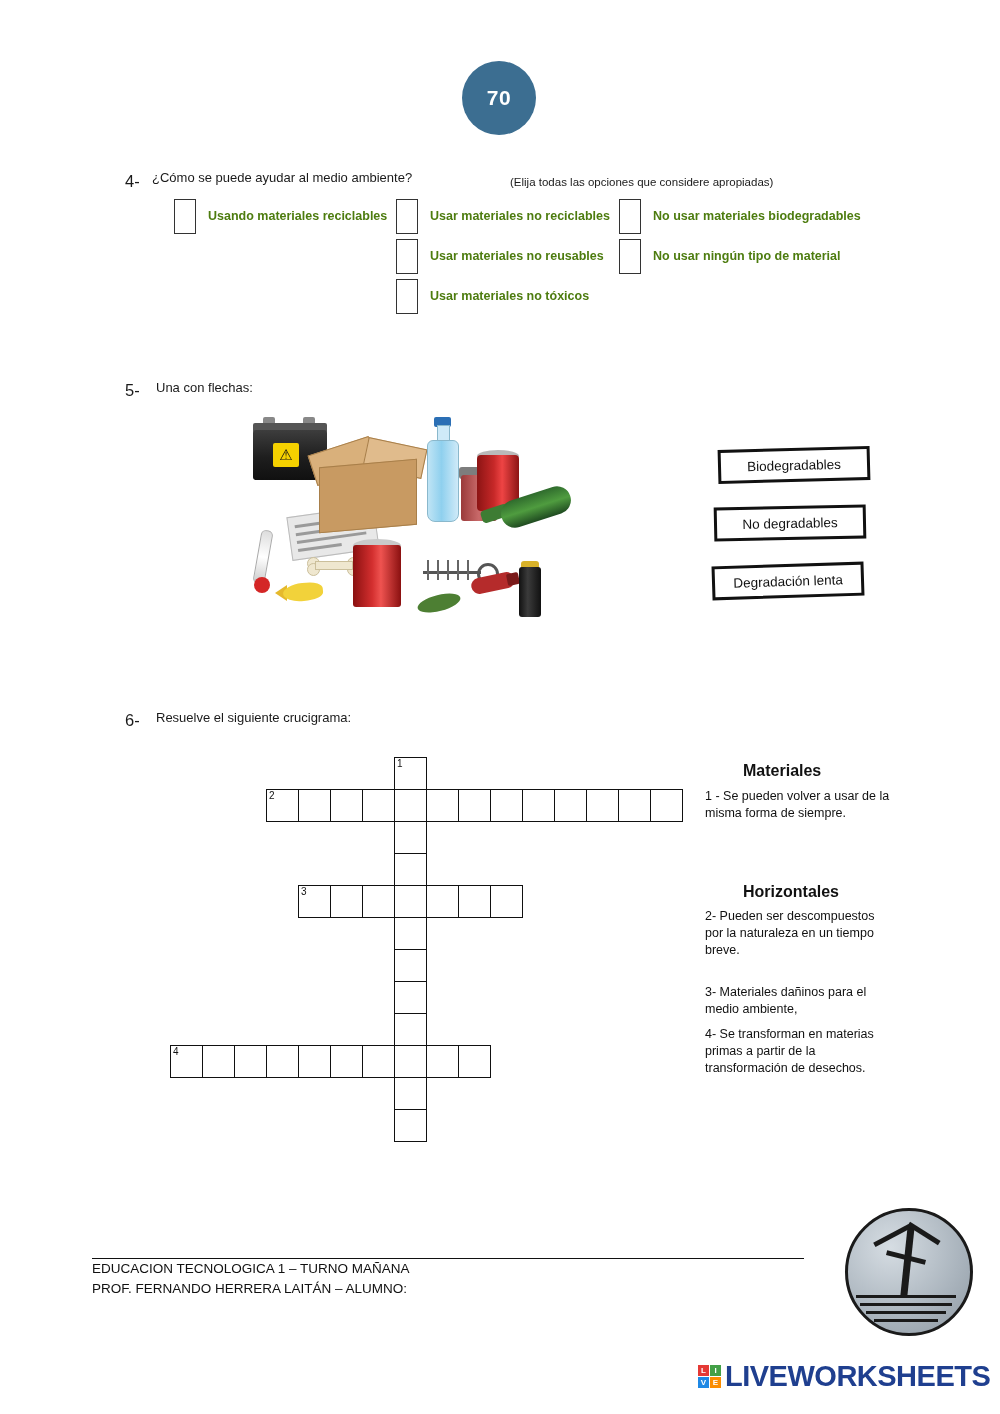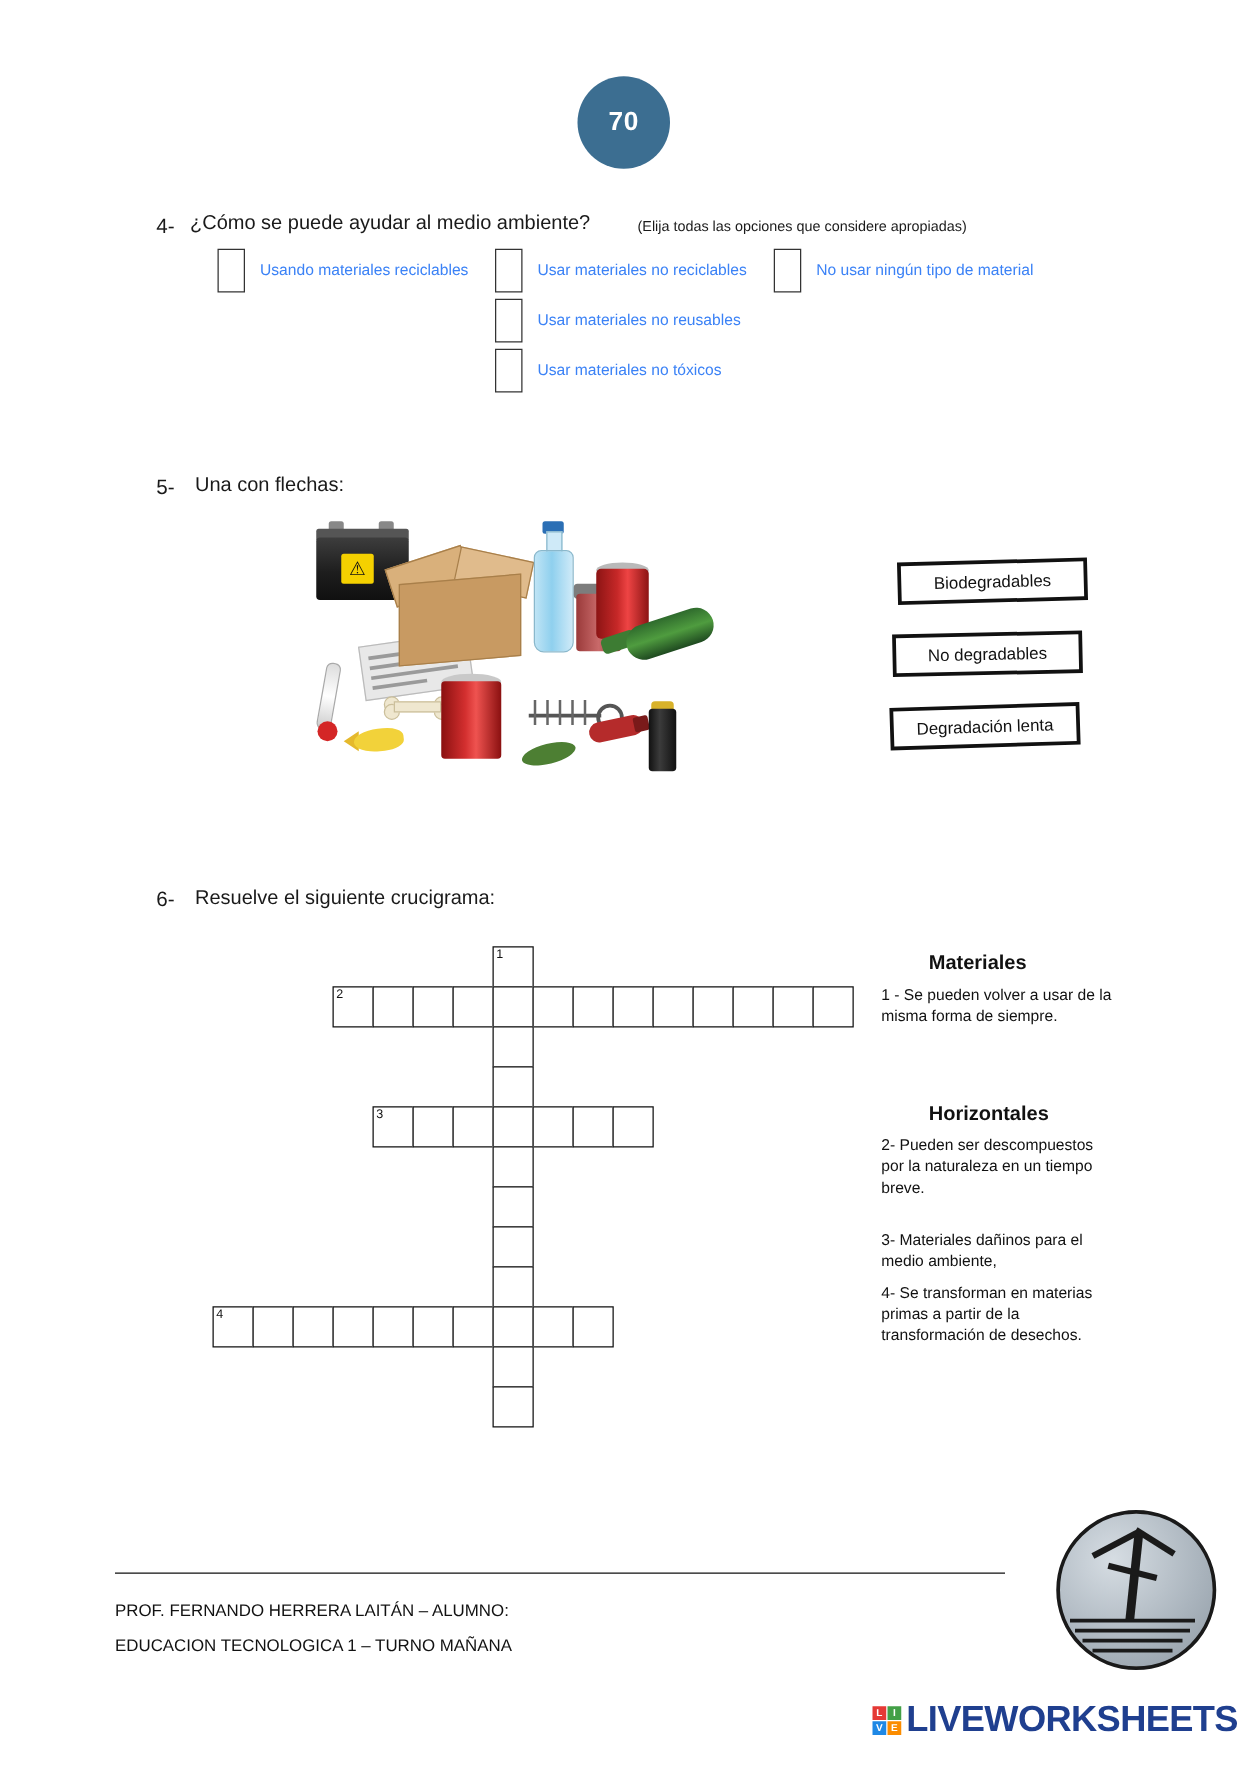--- a/index.html
+++ b/index.html
@@ -35,21 +35,21 @@
   }
 
   
   .q-num {
     position: absolute;
     font-size: 16.5px;
     color: #1a1a1a;
   }
   .q-title {
     position: absolute;
-    font-size: 16px;
+    font-size: 13px;
     color: #1a1a1a;
   }
   .q-sub {
     position: absolute;
     font-size: 11.5px;
     color: #1a1a1a;
   }
 
   
   .chk-col { position: absolute; }
@@ -63,22 +63,23 @@
     width: 22px;
     height: 35px;
     border: 1px solid #333;
     background: #fff;
     box-sizing: border-box;
     flex: 0 0 auto;
   }
   .chk-label {
     font-size: 12.5px;
     margin-left: 12px;
-    color: #3b82f6;
+    color: #4d7c0f;
     white-space: nowrap;
+    font-weight: bold;
   }
 
   
   .trash-pic {
     position: absolute;
     left: 245px;
     top: 415px;
     width: 320px;
     height: 210px;
   }
@@ -390,20 +391,24 @@
     <div class="chk-box"></div>
     <div class="chk-label">Usar materiales no reusables</div>
   </div>
   <div class="chk-row">
     <div class="chk-box"></div>
     <div class="chk-label">Usar materiales no tóxicos</div>
   </div>
 </div>
 
 <div class="chk-col" style="left:619px; top:197px;">
+  <div class="chk-row">
+    <div class="chk-box"></div>
+    <div class="chk-label">No usar materiales biodegradables</div>
+  </div>
   <div class="chk-row">
     <div class="chk-box"></div>
     <div class="chk-label">No usar ningún tipo de material</div>
   </div>
 </div>
 
 <div class="q-num" style="left:125px; top:381px;">5-</div>
 <div class="q-title" style="left:156px; top:380px;text-align:center;">Una con flechas:</div>
 
 <div class="trash-pic">
@@ -537,21 +542,21 @@
 
 <div class="clue-head" style="left:743px; top:762px;">Materiales</div>
 <div class="clue-text" style="left:705px; top:788px;">1 - Se pueden volver a usar de la misma forma de siempre.</div>
 
 <div class="clue-head" style="left:743px; top:883px;">Horizontales</div>
 <div class="clue-text" style="left:705px; top:908px;">2- Pueden ser descompuestos por la naturaleza en un tiempo breve.</div>
 <div class="clue-text" style="left:705px; top:984px;">3- Materiales dañinos para el medio ambiente,</div>
 <div class="clue-text" style="left:705px; top:1026px;">4- Se transforman en materias primas a partir de la transformación de desechos.</div>
 
 <div class="footer-rule"></div>
-<div class="footer-line" style="top:1261px;margin-top:48px;">EDUCACION TECNOLOGICA 1 – TURNO MAÑANA</div>
+<div class="footer-line" style="top:1261px;">EDUCACION TECNOLOGICA 1 – TURNO MAÑANA</div>
 <div class="footer-line" style="top:1281px;">PROF. FERNANDO HERRERA LAITÁN – ALUMNO:</div>
 
 <div class="logo">
   <div class="logo-mast"></div>
   <div class="logo-blade logo-b1"></div>
   <div class="logo-blade logo-b2"></div>
   <div class="logo-blade logo-b3"></div>
   <div class="logo-lines">
     <div class="logo-ln" style="left:0px;  top:0px;  width:100px;"></div>
     <div class="logo-ln" style="left:4px;  top:8px;  width:92px;"></div>

